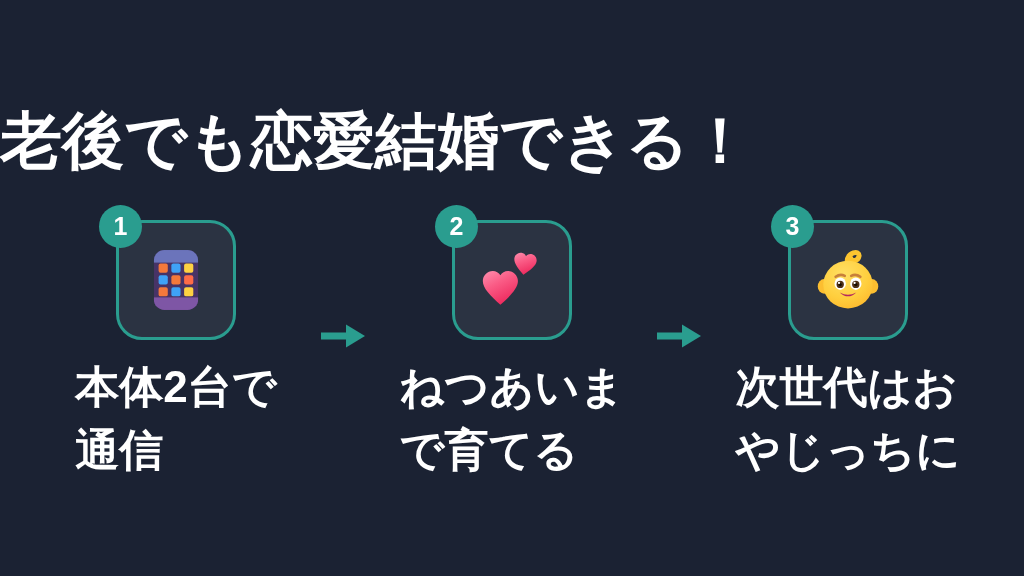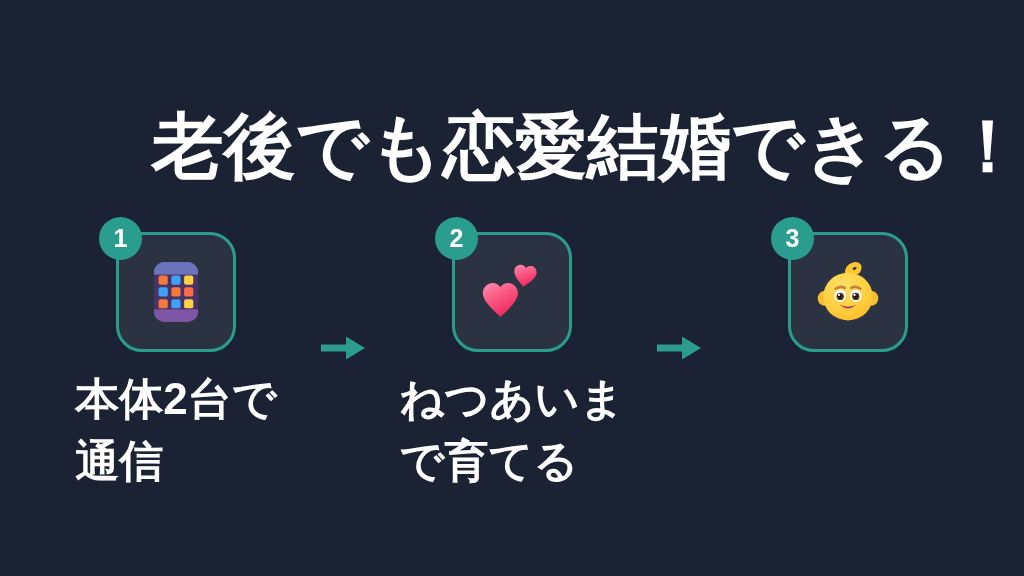--- a/index.html
+++ b/index.html
@@ -12,24 +12,24 @@
   html,body{margin:0;padding:0;}
   body{
     width:1024px;height:576px;overflow:hidden;
     background:var(--background);
     font-family:"Liberation Sans","DejaVu Sans",sans-serif;
     color:var(--text);
   }
   .slide{width:1024px;height:576px;position:relative;}
   .title{
     margin:104px 0 12px 0;
-    font-size:72px;
+    font-size:62px;
     line-height:1.18;
     font-weight:800;
-    text-align:right;
+    text-align:left;
     letter-spacing:0px;
     color:var(--text);
   }
   .steps{
     display:flex;
     justify-content:center;
     align-items:flex-start;
     margin-top:28px;
   }
   .step{
@@ -179,16 +179,18 @@
             <circle cx="27.5" cy="40.8" r="4" fill="#4f3116"></circle>
             <circle cx="44.5" cy="40.8" r="4" fill="#4f3116"></circle>
             <circle cx="27.5" cy="41" r="1.8" fill="#170d04"></circle>
             <circle cx="44.5" cy="41" r="1.8" fill="#170d04"></circle>
             <circle cx="26.2" cy="39.2" r="1.2" fill="#ffffff"></circle>
             <circle cx="43.2" cy="39.2" r="1.2" fill="#ffffff"></circle>
             <path d="M27 49.5 Q36 58 45 49.5 Q36 54.5 27 49.5 Z" fill="#b3275f"></path>
           </svg>
         </div>
       </div>
+      <div class="caption">次世代はお
+やじっちに</div>
     </div>
 
   </div>
 </div>
 
 </body></html>

